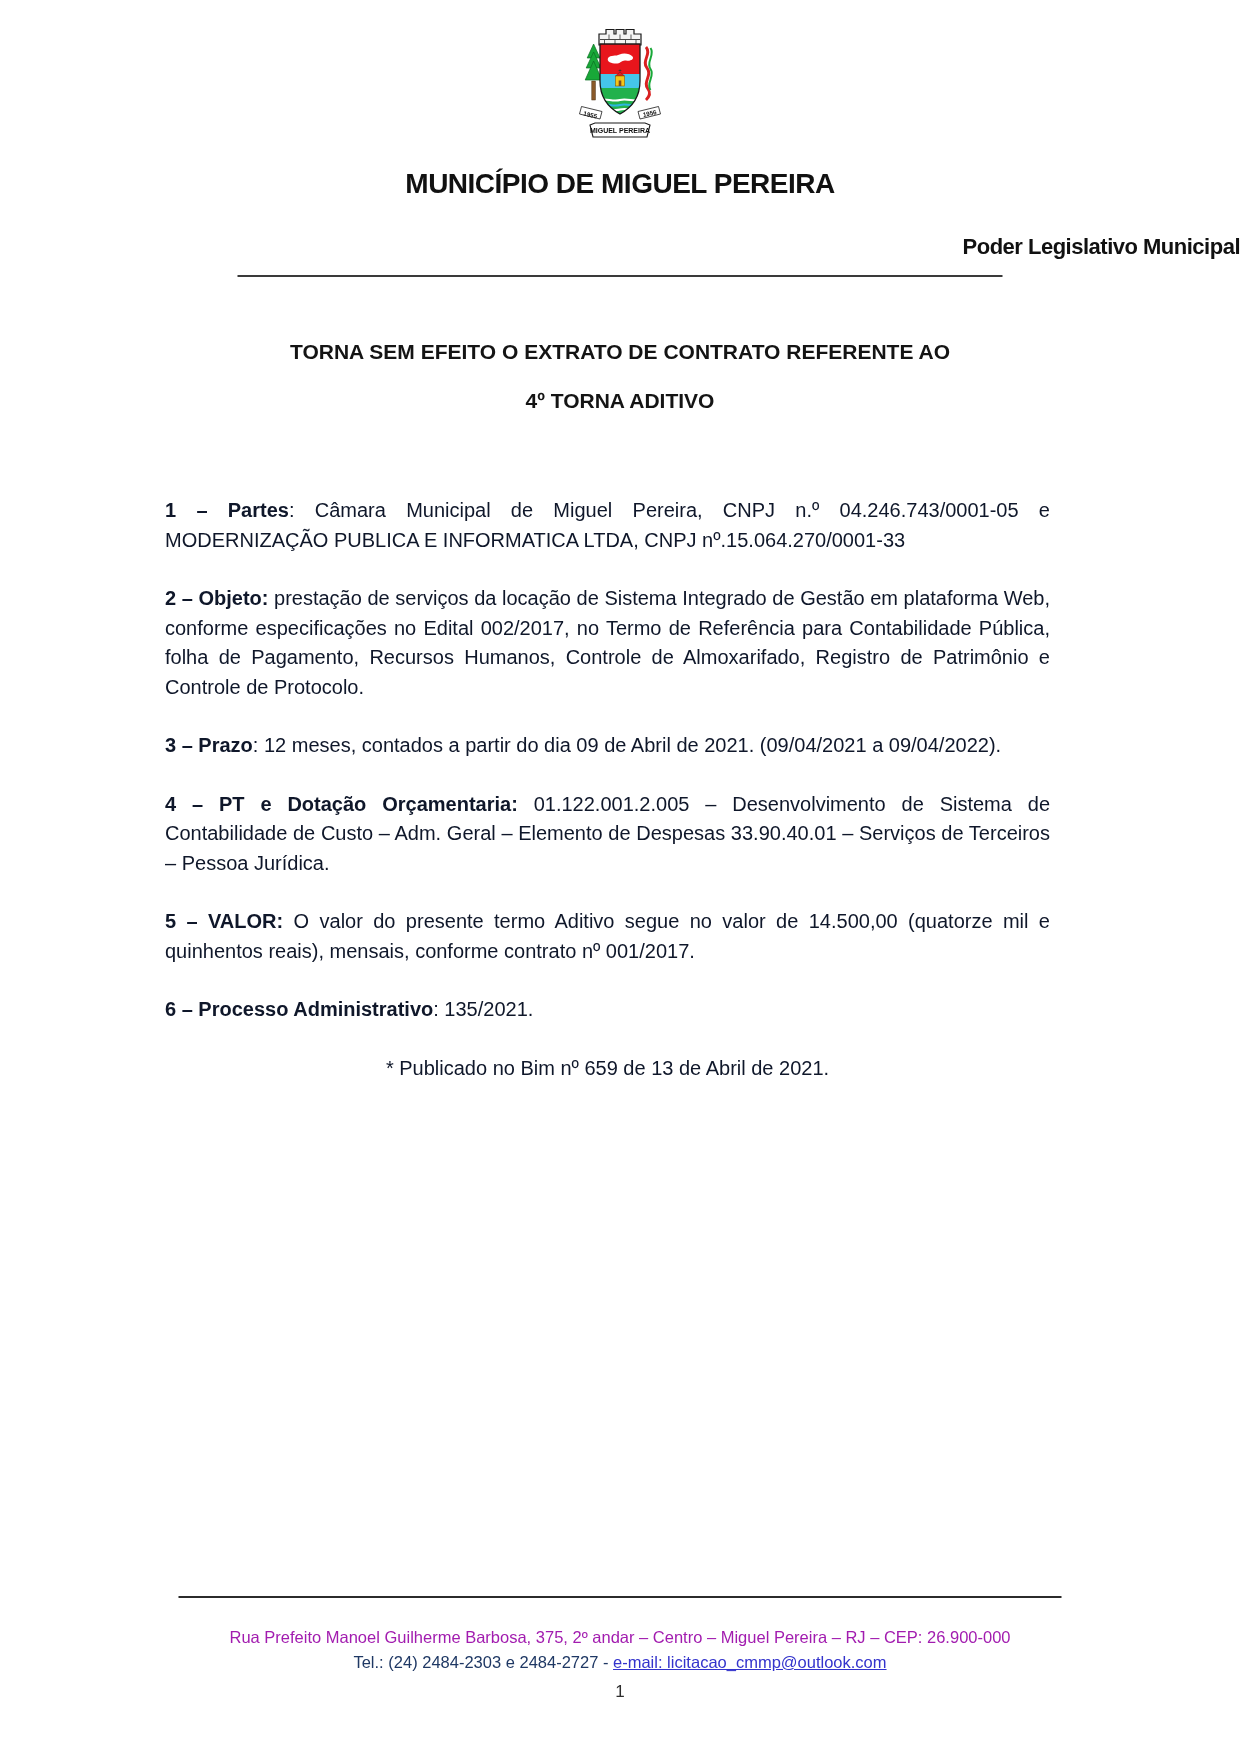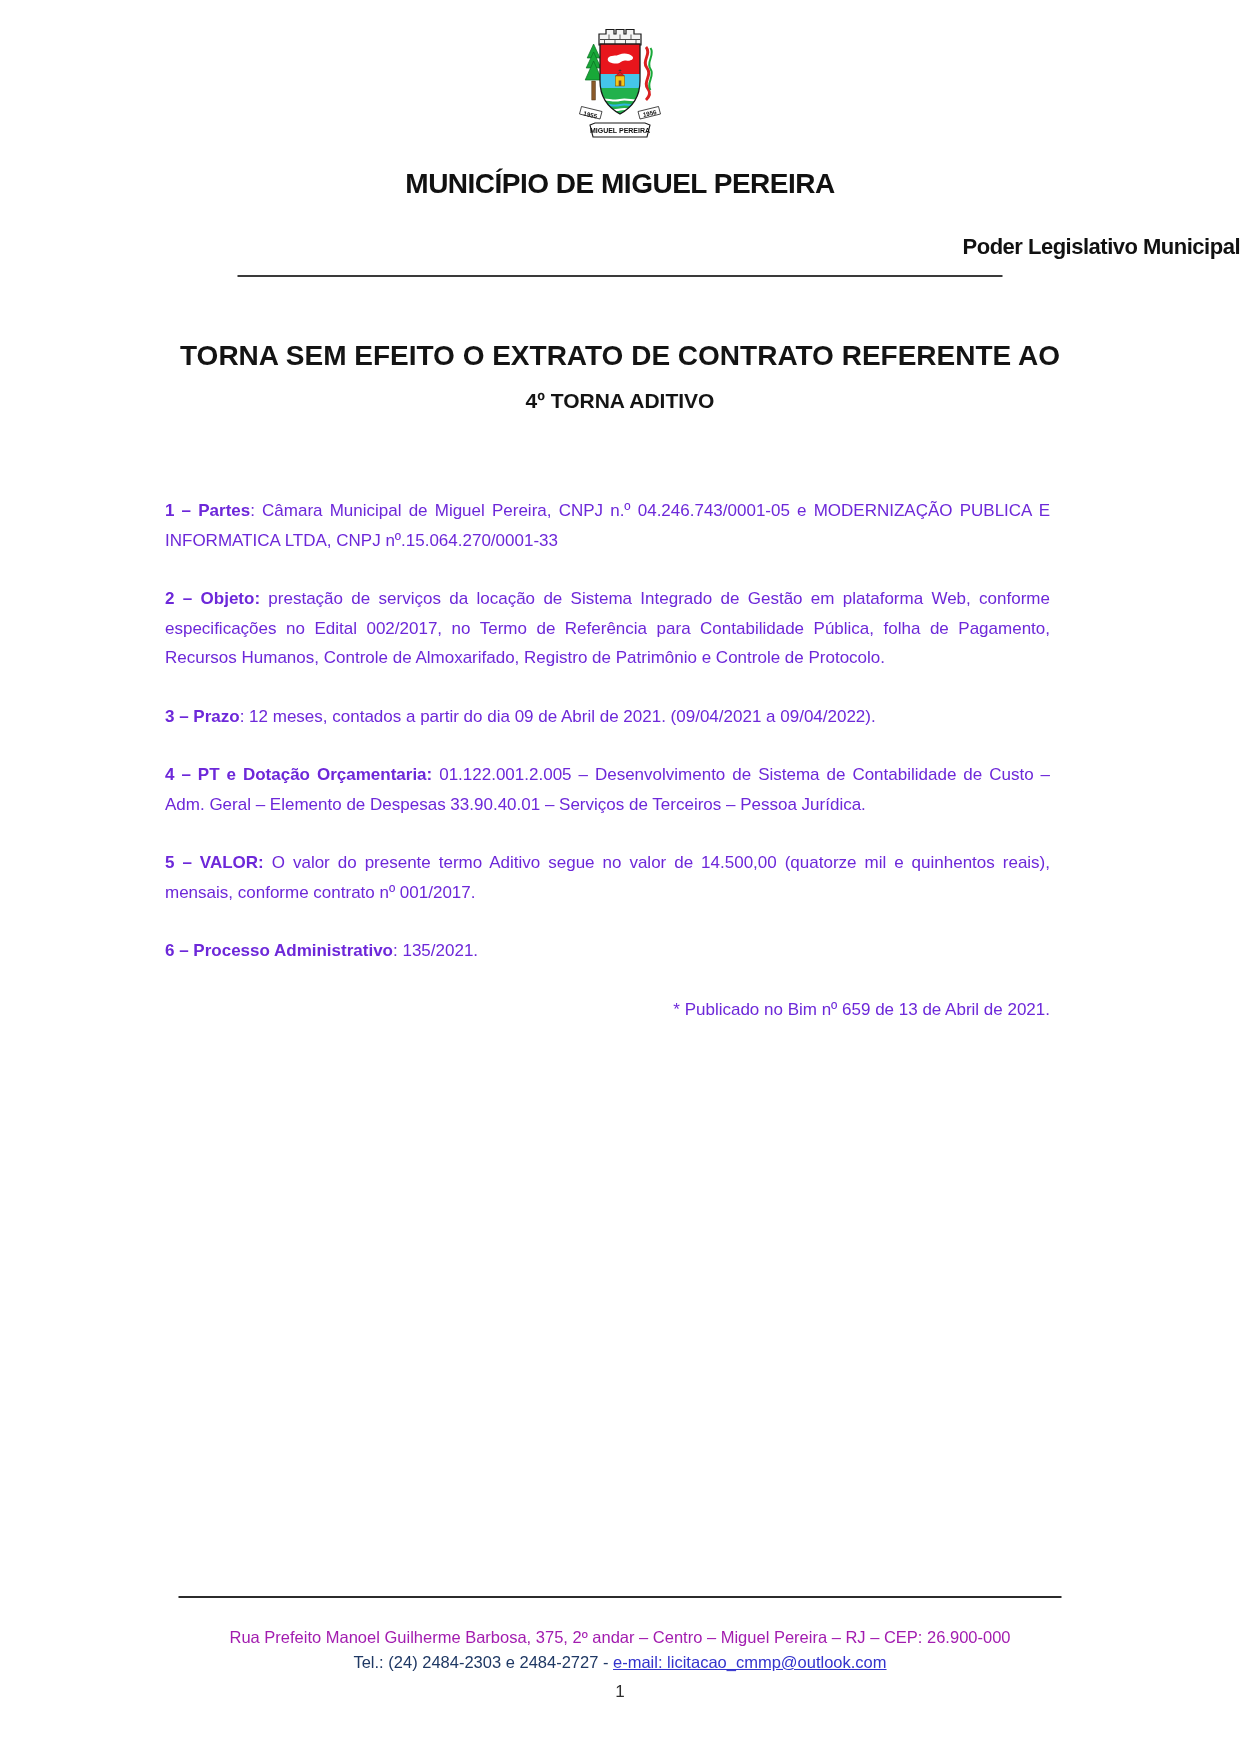--- a/index.html
+++ b/index.html
@@ -57,50 +57,50 @@
     border-top: 2px solid #3a3a3a;
   }
 
   
   .doc-title1 {
     position: absolute;
     top: 340px;
     left: 0;
     width: 100%;
     text-align: center;
-    font-size: 28px;
+    font-size: 21px;
     font-weight: bold;
     color: #141414;
   }
   .doc-title2 {
     position: absolute;
     top: 389px;
     left: 0;
     width: 100%;
     text-align: center;
     font-size: 21px;
     font-weight: bold;
     color: #141414;
   }
 
   
   .body-block {
     position: absolute;
     top: 496px;
     left: 165px;
     width: 885px;
-    font-size: 17px;
+    font-size: 20px;
     line-height: 29.5px;
     text-align: justify;
-    color: #6d28d9;
+    color: #0f172a;
   }
   .para { margin: 0 0 29px 0; }
   .para.extra-gap { margin-top: 29px; }
   .para b, .para strong { font-weight: bold; }
-  .note { margin: 0; text-align: right; }
+  .note { margin: 0; text-align: center; }
 
   
   .footer-rule {
     position: absolute;
     top: 1596px;
     left: 50%;
     transform: translateX(-50%);
     width: 883px;
     height: 0;
     border-top: 2px solid #2b2b2b;

